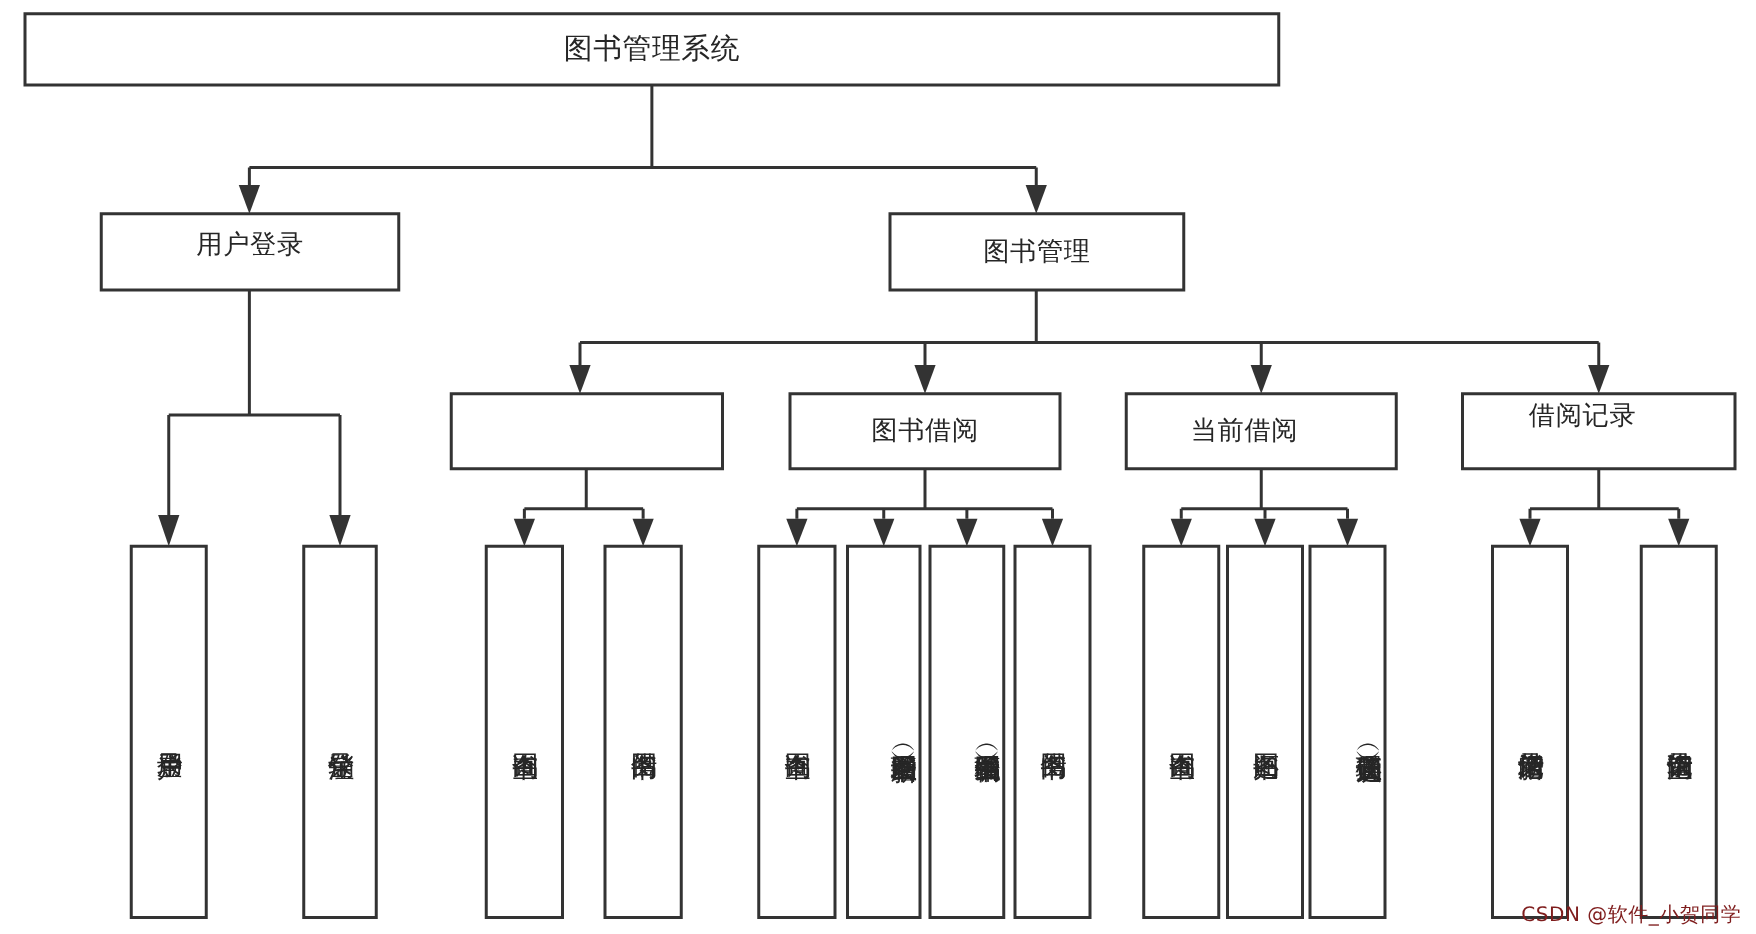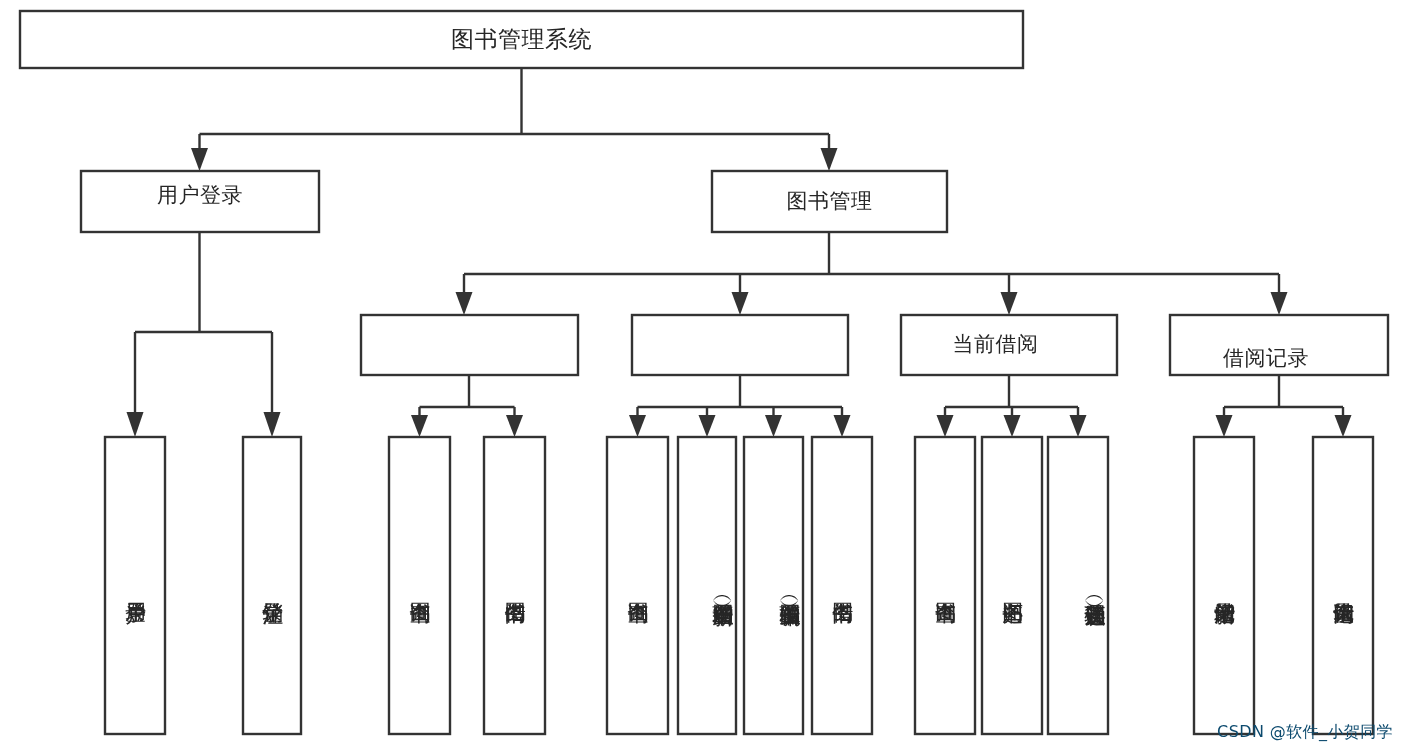--- a/index.html
+++ b/index.html
@@ -67,21 +67,21 @@
     white-space: nowrap;
     pointer-events: none;
   }
   .node-label-v.mid {
     align-items: center;
   }
   .watermark {
     position: absolute;
     right: 12px;
     bottom: 4px;
-    color: #0c4a6e;
+    color: #7f1d1d;
     font-size: 16px;
     letter-spacing: 0.4px;
     white-space: nowrap;
     pointer-events: none;
   }
 </style>
 </head>
 <body>
 
 <div id="diagram-root">
@@ -188,22 +188,23 @@
       <polygon class="arrow-head" points="1215.5,415 1232.5,415 1224,437"></polygon>
       <polygon class="arrow-head" points="1334.5,415 1351.5,415 1343,437"></polygon>
     </g>
   </svg>
 
   <div class="node-label-h" style="left:20px; top:11px; width:1003px; height:57px; font-size:23px;">图书管理系统</div>
 
   <div class="node-label-h" style="left:81px; top:171px; width:238px; height:49px;">用户登录</div>
   <div class="node-label-h" style="left:712px; top:171px; width:235px; height:61px;">图书管理</div>
 
+  <div class="node-label-h" style="left:632px; top:315px; width:216px; height:60px;">图书借阅</div>
   <div class="node-label-h" style="left:901px; top:315px; width:189px; height:60px;">当前借阅</div>
-  <div class="node-label-h" style="left:1170px; top:329px; width:192px; height:60px;">借阅记录</div>
+  <div class="node-label-h" style="left:1170px; top:303px; width:192px; height:60px;">借阅记录</div>
 
   <div class="node-label-v mid" style="left:105px; top:437px; width:60px; height:297px;">用户登录</div>
   <div class="node-label-v mid" style="left:243px; top:437px; width:58px; height:297px;">注销登录</div>
 
   <div class="node-label-v mid" style="left:389px; top:437px; width:61px; height:297px;">查询图书</div>
   <div class="node-label-v mid" style="left:484px; top:437px; width:61px; height:297px;">借阅图书</div>
 
   <div class="node-label-v mid" style="left:607px; top:437px; width:61px; height:297px;">查询图书</div>
   <div class="node-label-v" style="left:678px; top:442px; width:58px; height:292px;">新增图书（管理员）</div>
   <div class="node-label-v" style="left:744px; top:442px; width:59px; height:292px;">编辑图书（管理员）</div>

